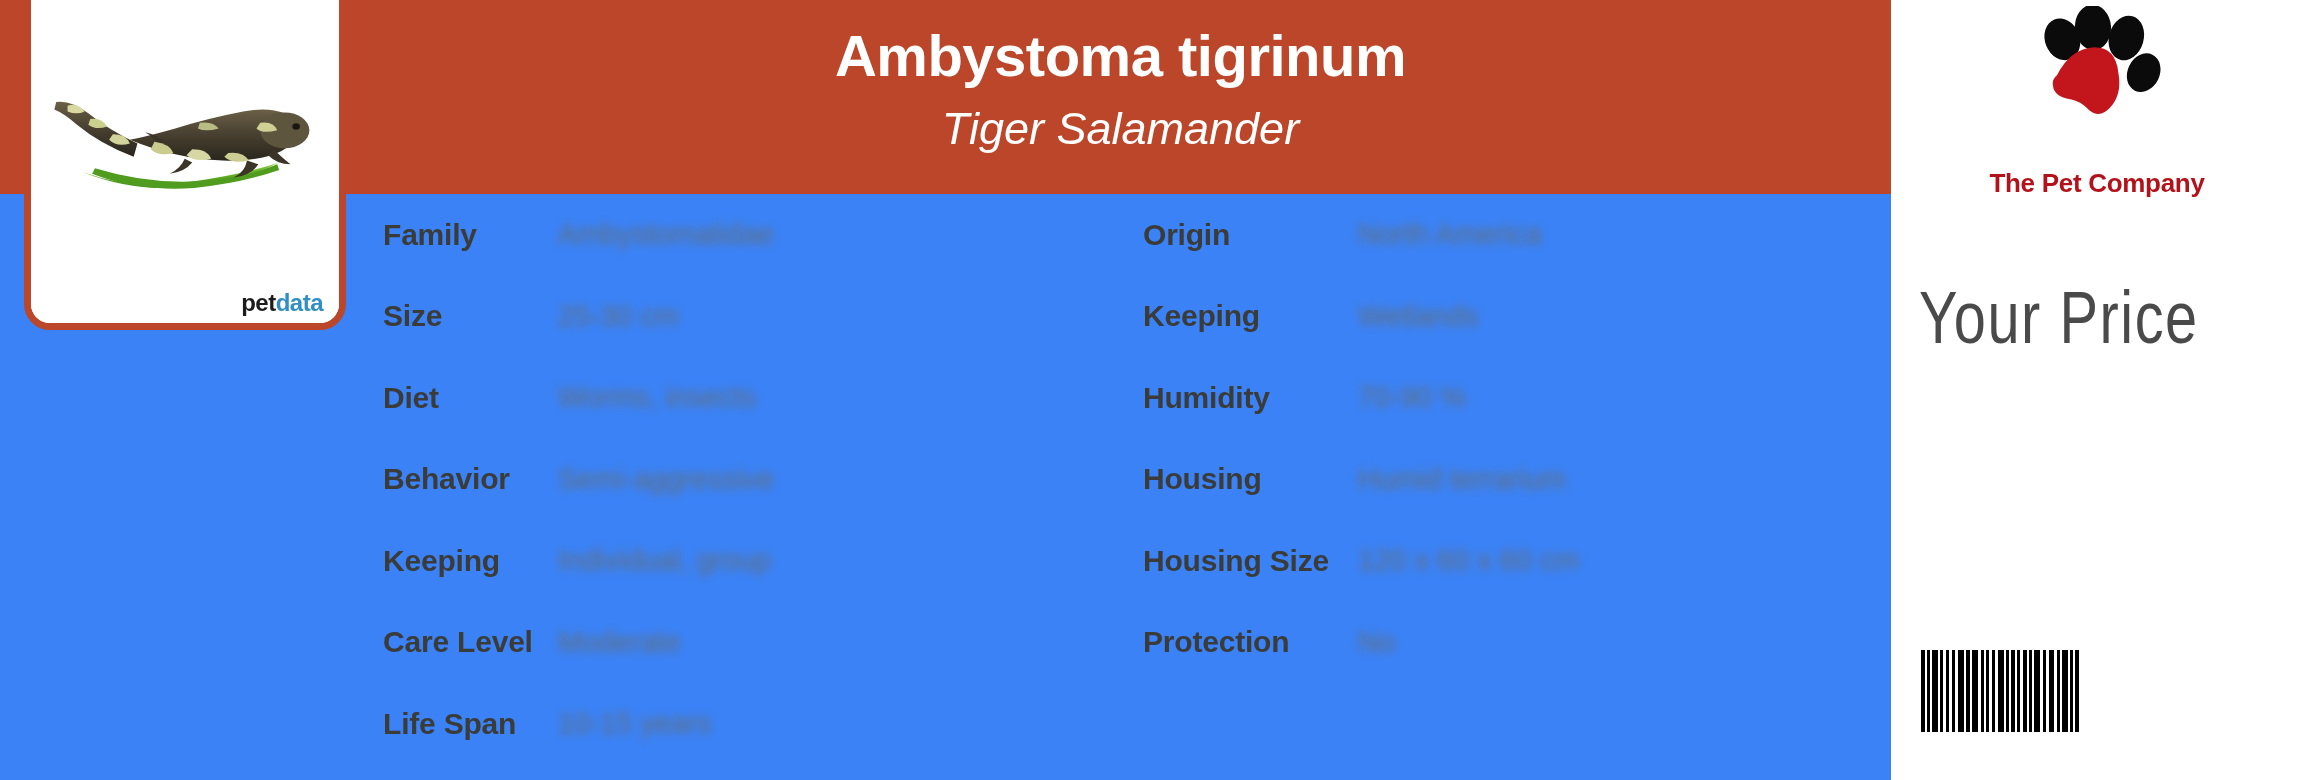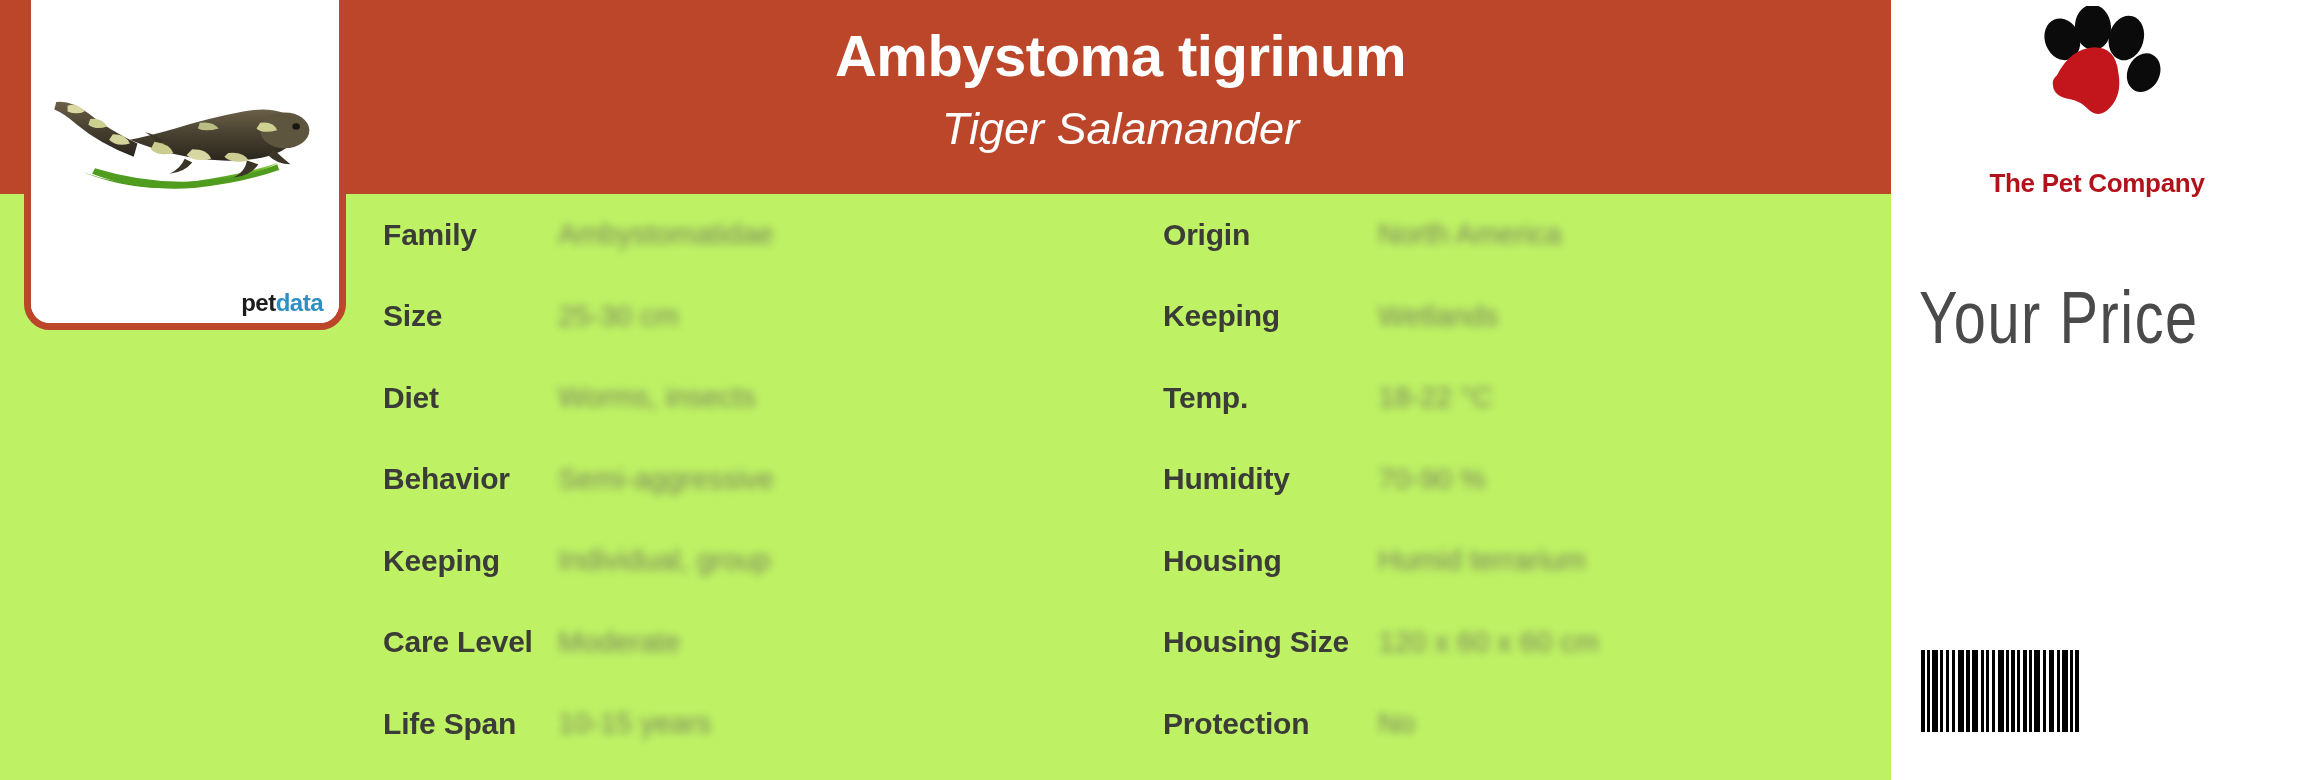--- a/index.html
+++ b/index.html
@@ -20,21 +20,21 @@
     background: #ffffff;
   }
 
   
   .info-panel {
     position: absolute;
     left: 0;
     top: 0;
     width: 1891px;
     height: 780px;
-    background: #bef264;
+    background: #3b82f6;
   }
 
   .title-bar {
     position: absolute;
     left: 0;
     top: 0;
     width: 1891px;
     height: 194px;
     background: #bc462a;
     box-sizing: border-box;
@@ -146,21 +146,20 @@
     font-size: 30px;
     font-weight: bold;
     color: #3b3b38;
     letter-spacing: -0.2px;
     line-height: 1;
     white-space: nowrap;
   }
   .spec-col.right .spec-label {
     width: 215px;
     flex: 0 0 215px;
-    margin-left: 20px;
   }
 
   .spec-value {
     font-size: 29px;
     font-weight: normal;
     color: #6d6a5c;
     line-height: 1;
     white-space: nowrap;
     
     filter: blur(4.2px);
@@ -329,24 +328,20 @@
       <div class="spec-col right">
         <div class="spec-row">
           <div class="spec-label">Origin</div>
           <div class="spec-value">North America</div>
         </div>
         <div class="spec-row">
           <div class="spec-label">Keeping</div>
           <div class="spec-value">Wetlands</div>
         </div>
         <div class="spec-row">
-          <div class="spec-label">Temp.</div>
-          <div class="spec-value">18-22 °C</div>
-        </div>
-        <div class="spec-row">
           <div class="spec-label">Humidity</div>
           <div class="spec-value">70-90 %</div>
         </div>
         <div class="spec-row">
           <div class="spec-label">Housing</div>
           <div class="spec-value">Humid terrarium</div>
         </div>
         <div class="spec-row">
           <div class="spec-label">Housing Size</div>
           <div class="spec-value">120 x 60 x 60 cm</div>

